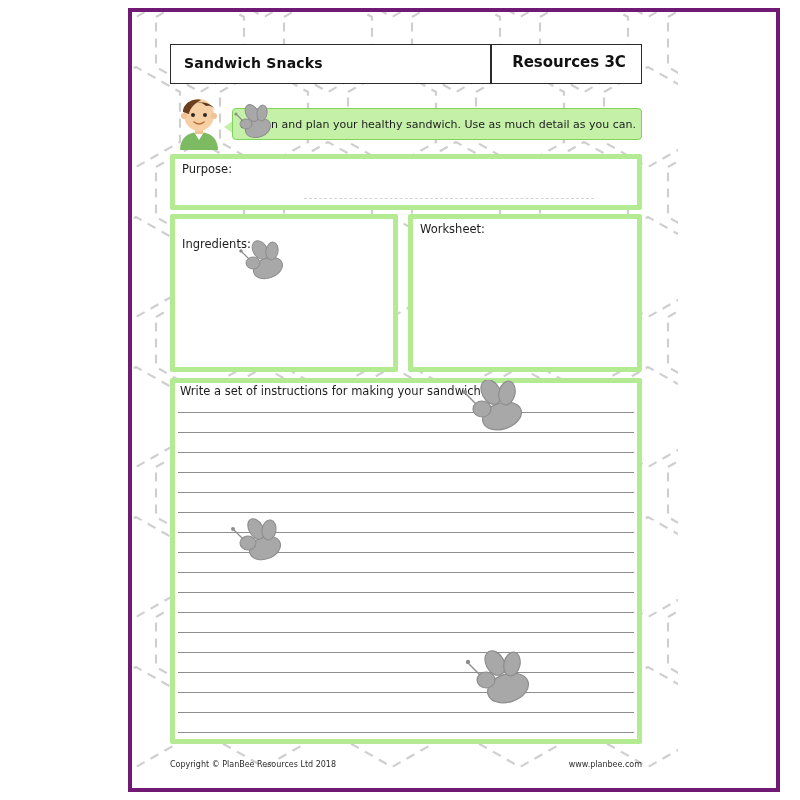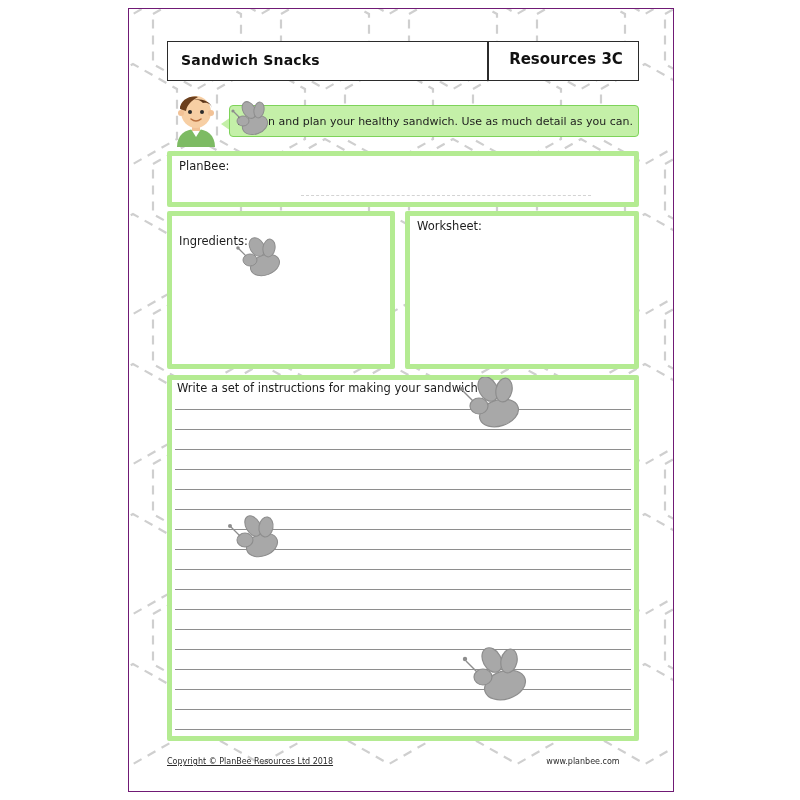--- a/index.html
+++ b/index.html
@@ -17,24 +17,24 @@
     height: 800px;
     background: #ffffff;
     overflow: hidden;
   }
 
   
   #sheet {
     position: absolute;
     left: 128px;
     top: 8px;
-    width: 546px;
+    width: 652px;
     height: 784px;
     background: #ffffff;
-    border: 1px solid #701a75;
+    border: 4px solid #701a75;
     box-sizing: border-box;
     overflow: hidden;
   }
 
   
   #honeycomb {
     position: absolute;
     left: 0; top: 0;
     width: 546px;
     height: 784px;
@@ -175,28 +175,27 @@
     border-top: 1px dashed #d3d3d3;
   }
 
   
   .footer-left {
     position: absolute;
     left: 38px;
     top: 748px;
     font-size: 8px;
     color: #2b2b2b;
-    text-decoration: underline;
   }
   .footer-right {
     position: absolute;
     left: 398px;
     top: 748px;
     width: 112px;
-    text-align: center;
+    text-align: right;
     font-size: 8px;
     color: #2b2b2b;
   }
 
   
   .bee { position: absolute; }
 </style>
 </head>
 <body>
 
@@ -314,21 +313,21 @@
 
         <path d="M24 28 Q29 32 34 28" stroke="#b9713f" stroke-width="1.6" fill="none" stroke-linecap="round"></path>
       </svg>
 
       <div class="bubble-tail"></div>
       <div class="bubble">
         <div class="bubble-text">Design and plan your healthy sandwich. Use as much detail as you can.</div>
       </div>
 
       <div class="gbox" id="purpose-box"></div>
-      <div class="gbox-label" id="purpose-label">PlanBee:</div>
+      <div class="gbox-label" id="purpose-label">Purpose:</div>
       <div class="dotline"></div>
 
       <div class="gbox" id="ingredients-box"></div>
       <div class="gbox-label" id="ingredients-label">Ingredients:</div>
 
       <div class="gbox" id="equipment-box"></div>
       <div class="gbox-label" id="equipment-label">Worksheet:</div>
 
       <div class="gbox" id="instructions-box"></div>
       <div class="gbox-label" id="instructions-label">Write a set of instructions for making your sandwich:</div>

